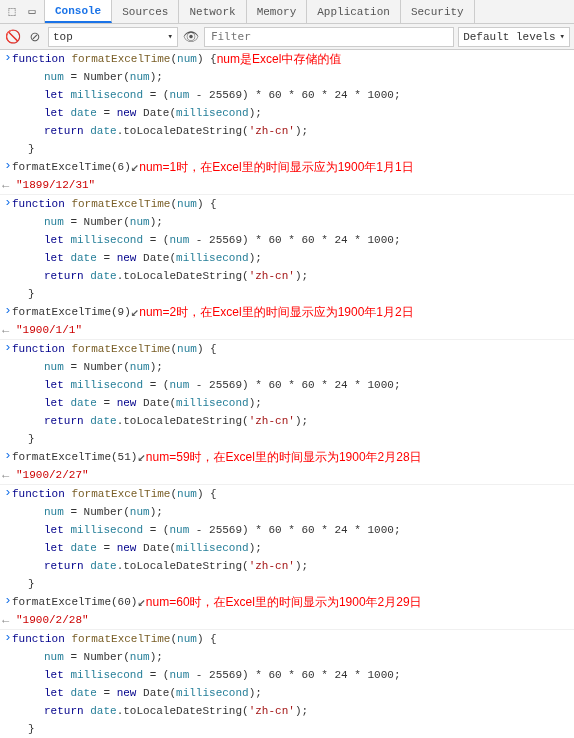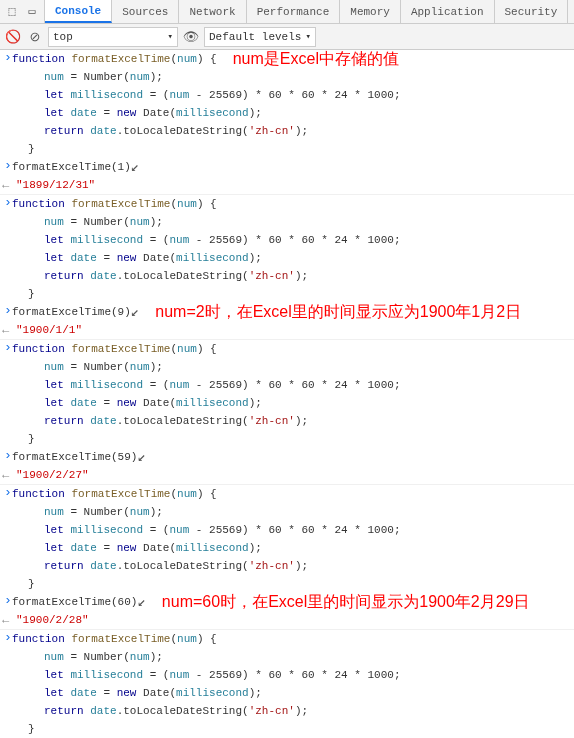--- a/index.html
+++ b/index.html
@@ -158,50 +158,50 @@
     }
 
     .string-output {
       color: #c00;
       white-space: pre;
     }
 
     .annotation {
       color: #f00;
       font-family: 'SimHei', 'Microsoft YaHei', sans-serif;
-      font-size: 16px;
-      margin-left: 16px;
+      font-size: 12px;
+      margin-left: 0;
       white-space: nowrap;
     }
   </style>
 </head>
 <body>
 
 <div class="tab-bar">
   <div class="tab-icons">
     <div class="tab-icon-btn">⬚</div>
     <div class="tab-icon-btn">▭</div>
   </div>
   <div class="tab-item active">Console</div>
   <div class="tab-item">Sources</div>
   <div class="tab-item">Network</div>
-  <div class="tab-item">Performance</div>
   <div class="tab-item">Memory</div>
   <div class="tab-item">Application</div>
   <div class="tab-item">Security</div>
 </div>
 
 <div class="toolbar">
   <button class="toolbar-icon-btn">🚫</button>
   <button class="toolbar-icon-btn">⊘</button>
   <div class="toolbar-select-wrap">
     <span>top</span>
     <span class="chevron">▾</span>
   </div>
   <div class="toolbar-eye-btn">👁</div>
+  <input class="toolbar-filter-input" placeholder="Filter" type="text" style="">
   <div class="toolbar-levels-select">
     <span>Default levels</span>
     <span class="chevron">▾</span>
   </div>
 </div>
 
 <div class="console-output">
 <div class="console-block">
       <div class="console-line has-arrow" style="display: flex; align-items: center;">
         <span class="code-text"><span style="color:#00008b">function</span> <span style="color:#795e26">formatExcelTime</span>(<span style="color:#267f99">num</span>) {</span>
@@ -216,22 +216,23 @@
       <div class="console-line" style="padding-left: 44px;">
         <span class="code-text"><span style="color:#00008b">let</span> <span style="color:#267f99">date</span> = <span style="color:#00008b">new</span> Date(<span style="color:#267f99">millisecond</span>);</span>
       </div>
       <div class="console-line" style="padding-left: 44px;">
         <span class="code-text"><span style="color:#00008b">return</span> <span style="color:#267f99">date</span>.toLocaleDateString(<span style="color:#a31515">'zh-cn'</span>);</span>
       </div>
       <div class="console-line" style="padding-left: 28px;">
         <span class="code-text">}</span>
       </div>
       <div class="console-line has-arrow" style="display: flex; align-items: center;">
-        <span class="code-text">formatExcelTime(1)</span>
+        <span class="code-text">formatExcelTime(6)</span>
         <span style="color: rgb(85, 85, 85); font-size: 14px;"> ↙ </span>
+        <span class="annotation">num=1时，在Excel里的时间显示应为1900年1月1日</span>
       </div>
       <div class="console-line" style="position: relative; padding-left: 16px;">
         <span style="position: absolute; left: 2px; color: rgb(136, 136, 136); font-size: 12px; line-height: 16px;">←</span>
         <span class="string-output">"1899/12/31"</span>
       </div>
     </div>
     <div class="console-block">
       <div class="console-line has-arrow" style="display: flex; align-items: center;">
         <span class="code-text"><span style="color:#00008b">function</span> <span style="color:#795e26">formatExcelTime</span>(<span style="color:#267f99">num</span>) {</span>
       </div>
@@ -273,22 +274,23 @@
       <div class="console-line" style="padding-left: 44px;">
         <span class="code-text"><span style="color:#00008b">let</span> <span style="color:#267f99">date</span> = <span style="color:#00008b">new</span> Date(<span style="color:#267f99">millisecond</span>);</span>
       </div>
       <div class="console-line" style="padding-left: 44px;">
         <span class="code-text"><span style="color:#00008b">return</span> <span style="color:#267f99">date</span>.toLocaleDateString(<span style="color:#a31515">'zh-cn'</span>);</span>
       </div>
       <div class="console-line" style="padding-left: 28px;">
         <span class="code-text">}</span>
       </div>
       <div class="console-line has-arrow" style="display: flex; align-items: center;">
-        <span class="code-text">formatExcelTime(59)</span>
+        <span class="code-text">formatExcelTime(51)</span>
         <span style="color: rgb(85, 85, 85); font-size: 14px;"> ↙ </span>
+        <span class="annotation">num=59时，在Excel里的时间显示为1900年2月28日</span>
       </div>
       <div class="console-line" style="position: relative; padding-left: 16px;">
         <span style="position: absolute; left: 2px; color: rgb(136, 136, 136); font-size: 12px; line-height: 16px;">←</span>
         <span class="string-output">"1900/2/27"</span>
       </div>
     </div>
     <div class="console-block">
       <div class="console-line has-arrow" style="display: flex; align-items: center;">
         <span class="code-text"><span style="color:#00008b">function</span> <span style="color:#795e26">formatExcelTime</span>(<span style="color:#267f99">num</span>) {</span>
       </div>

